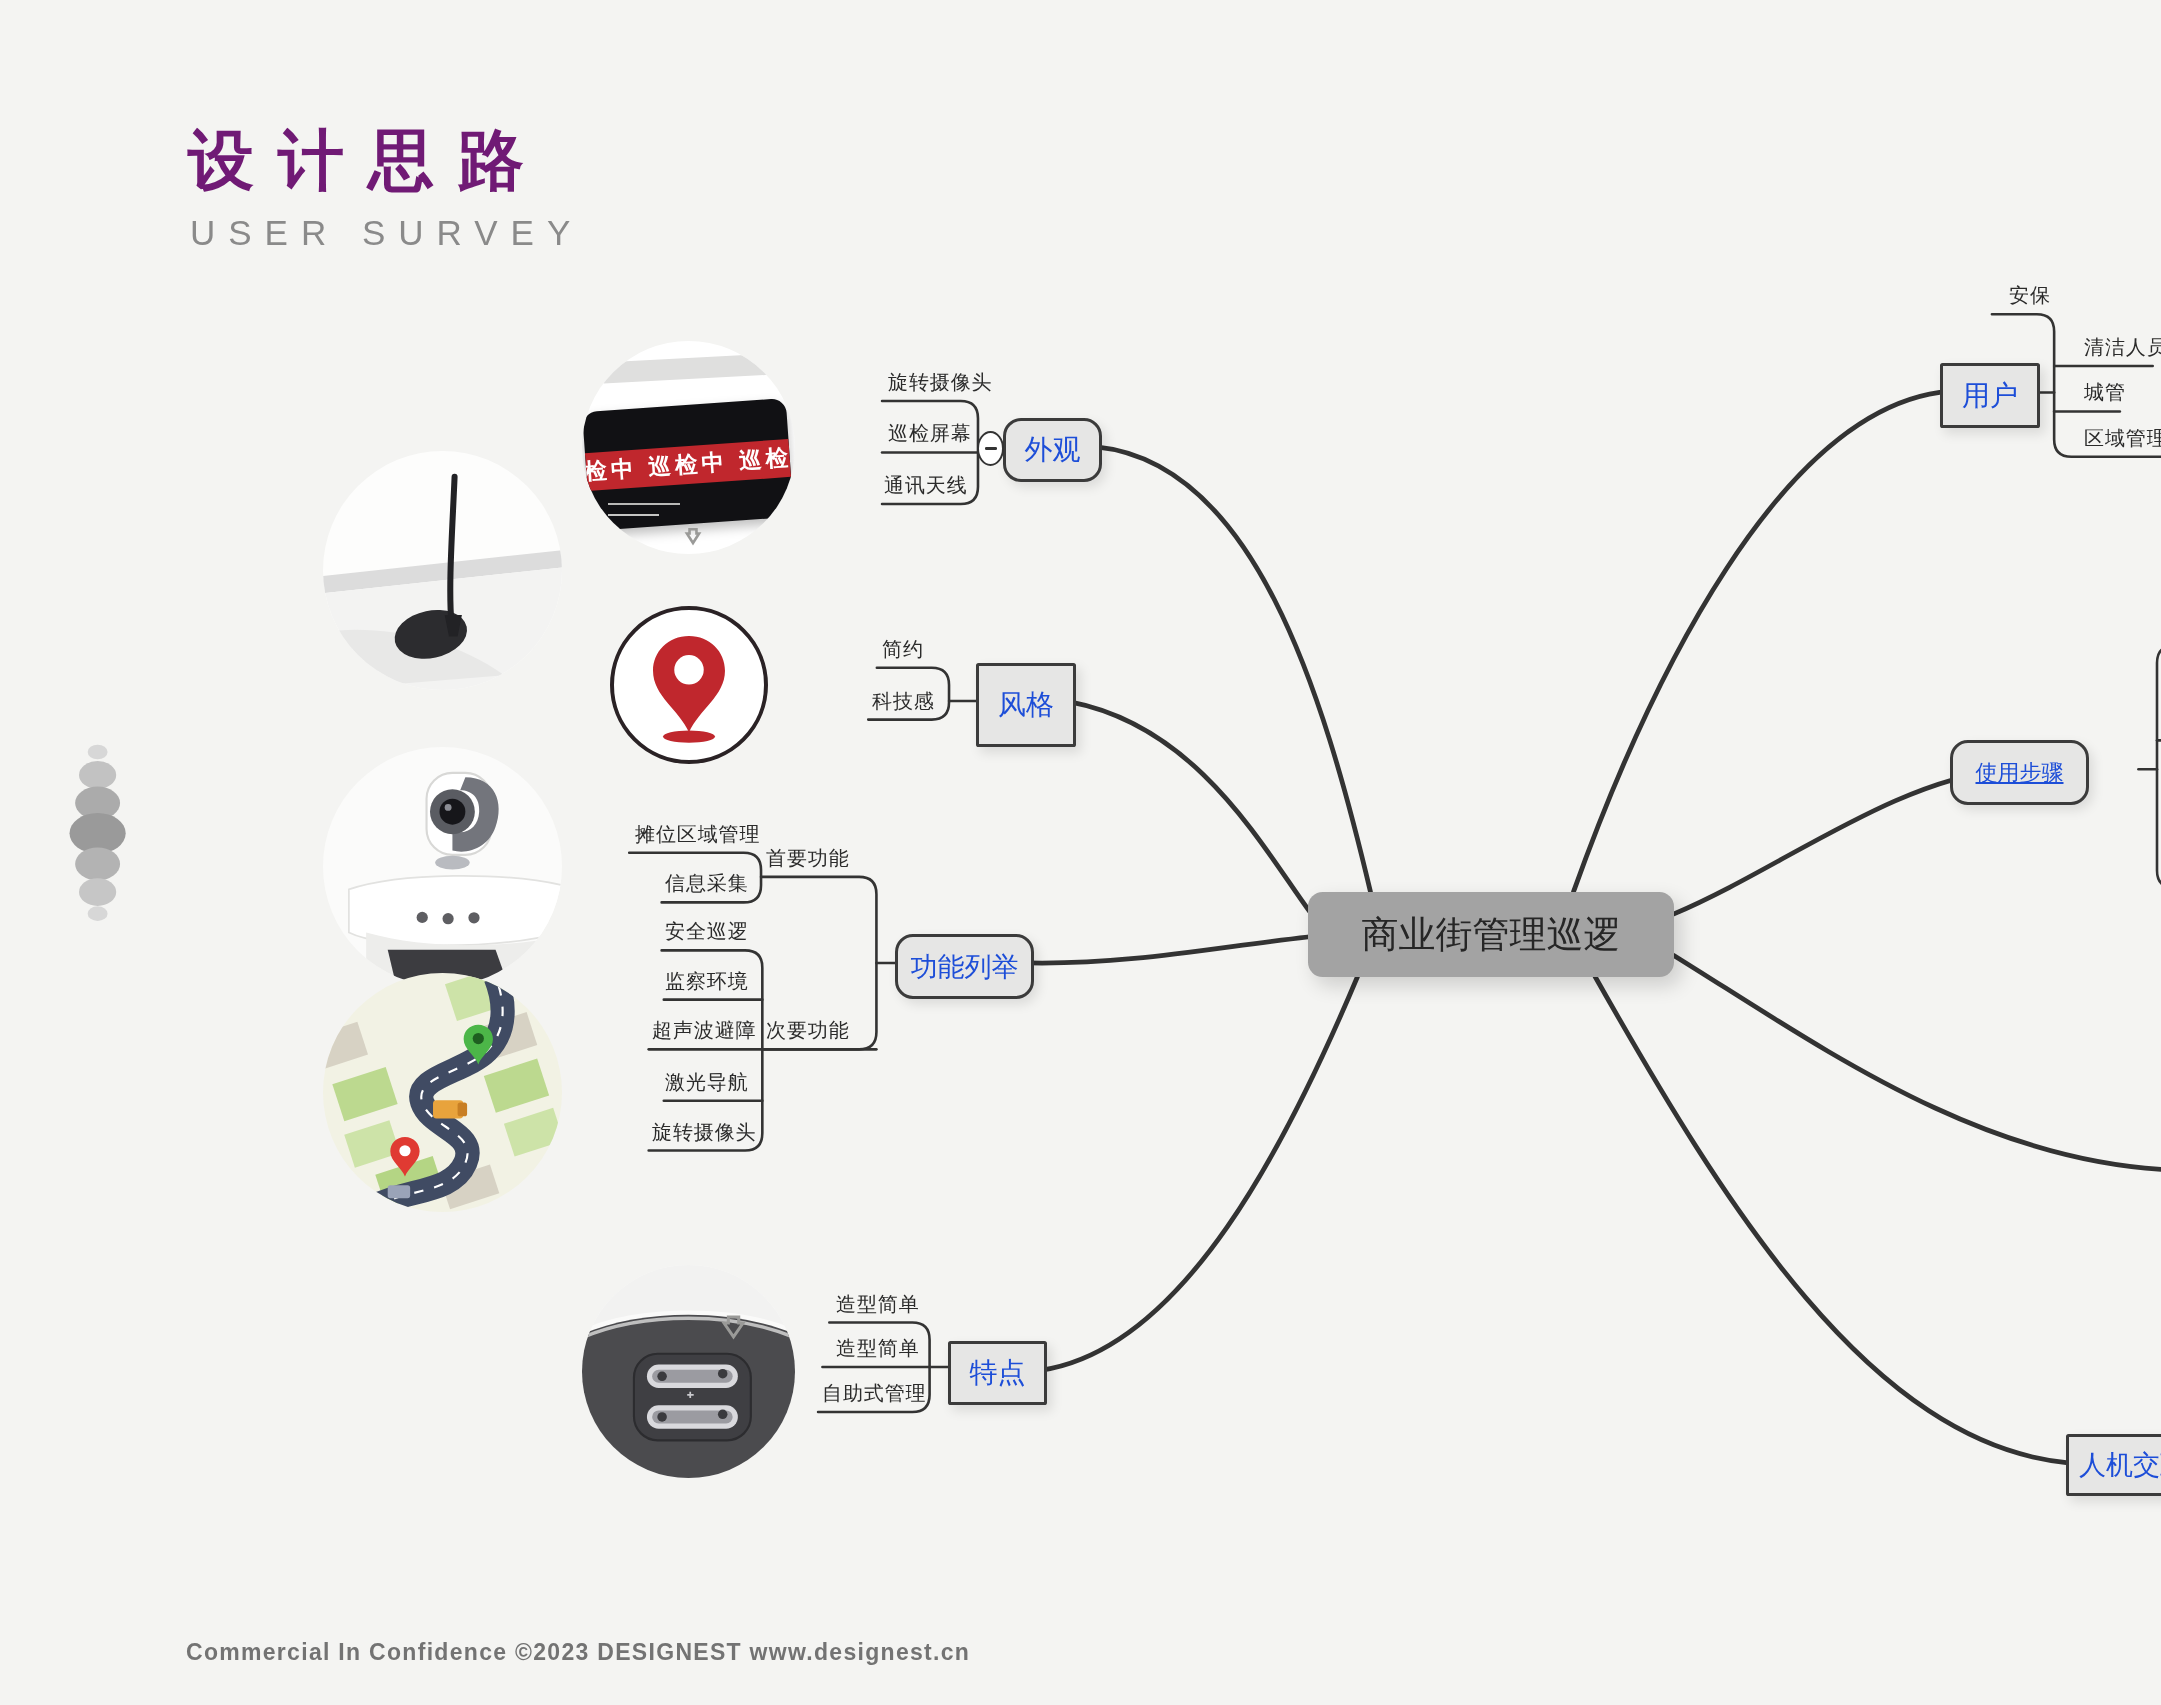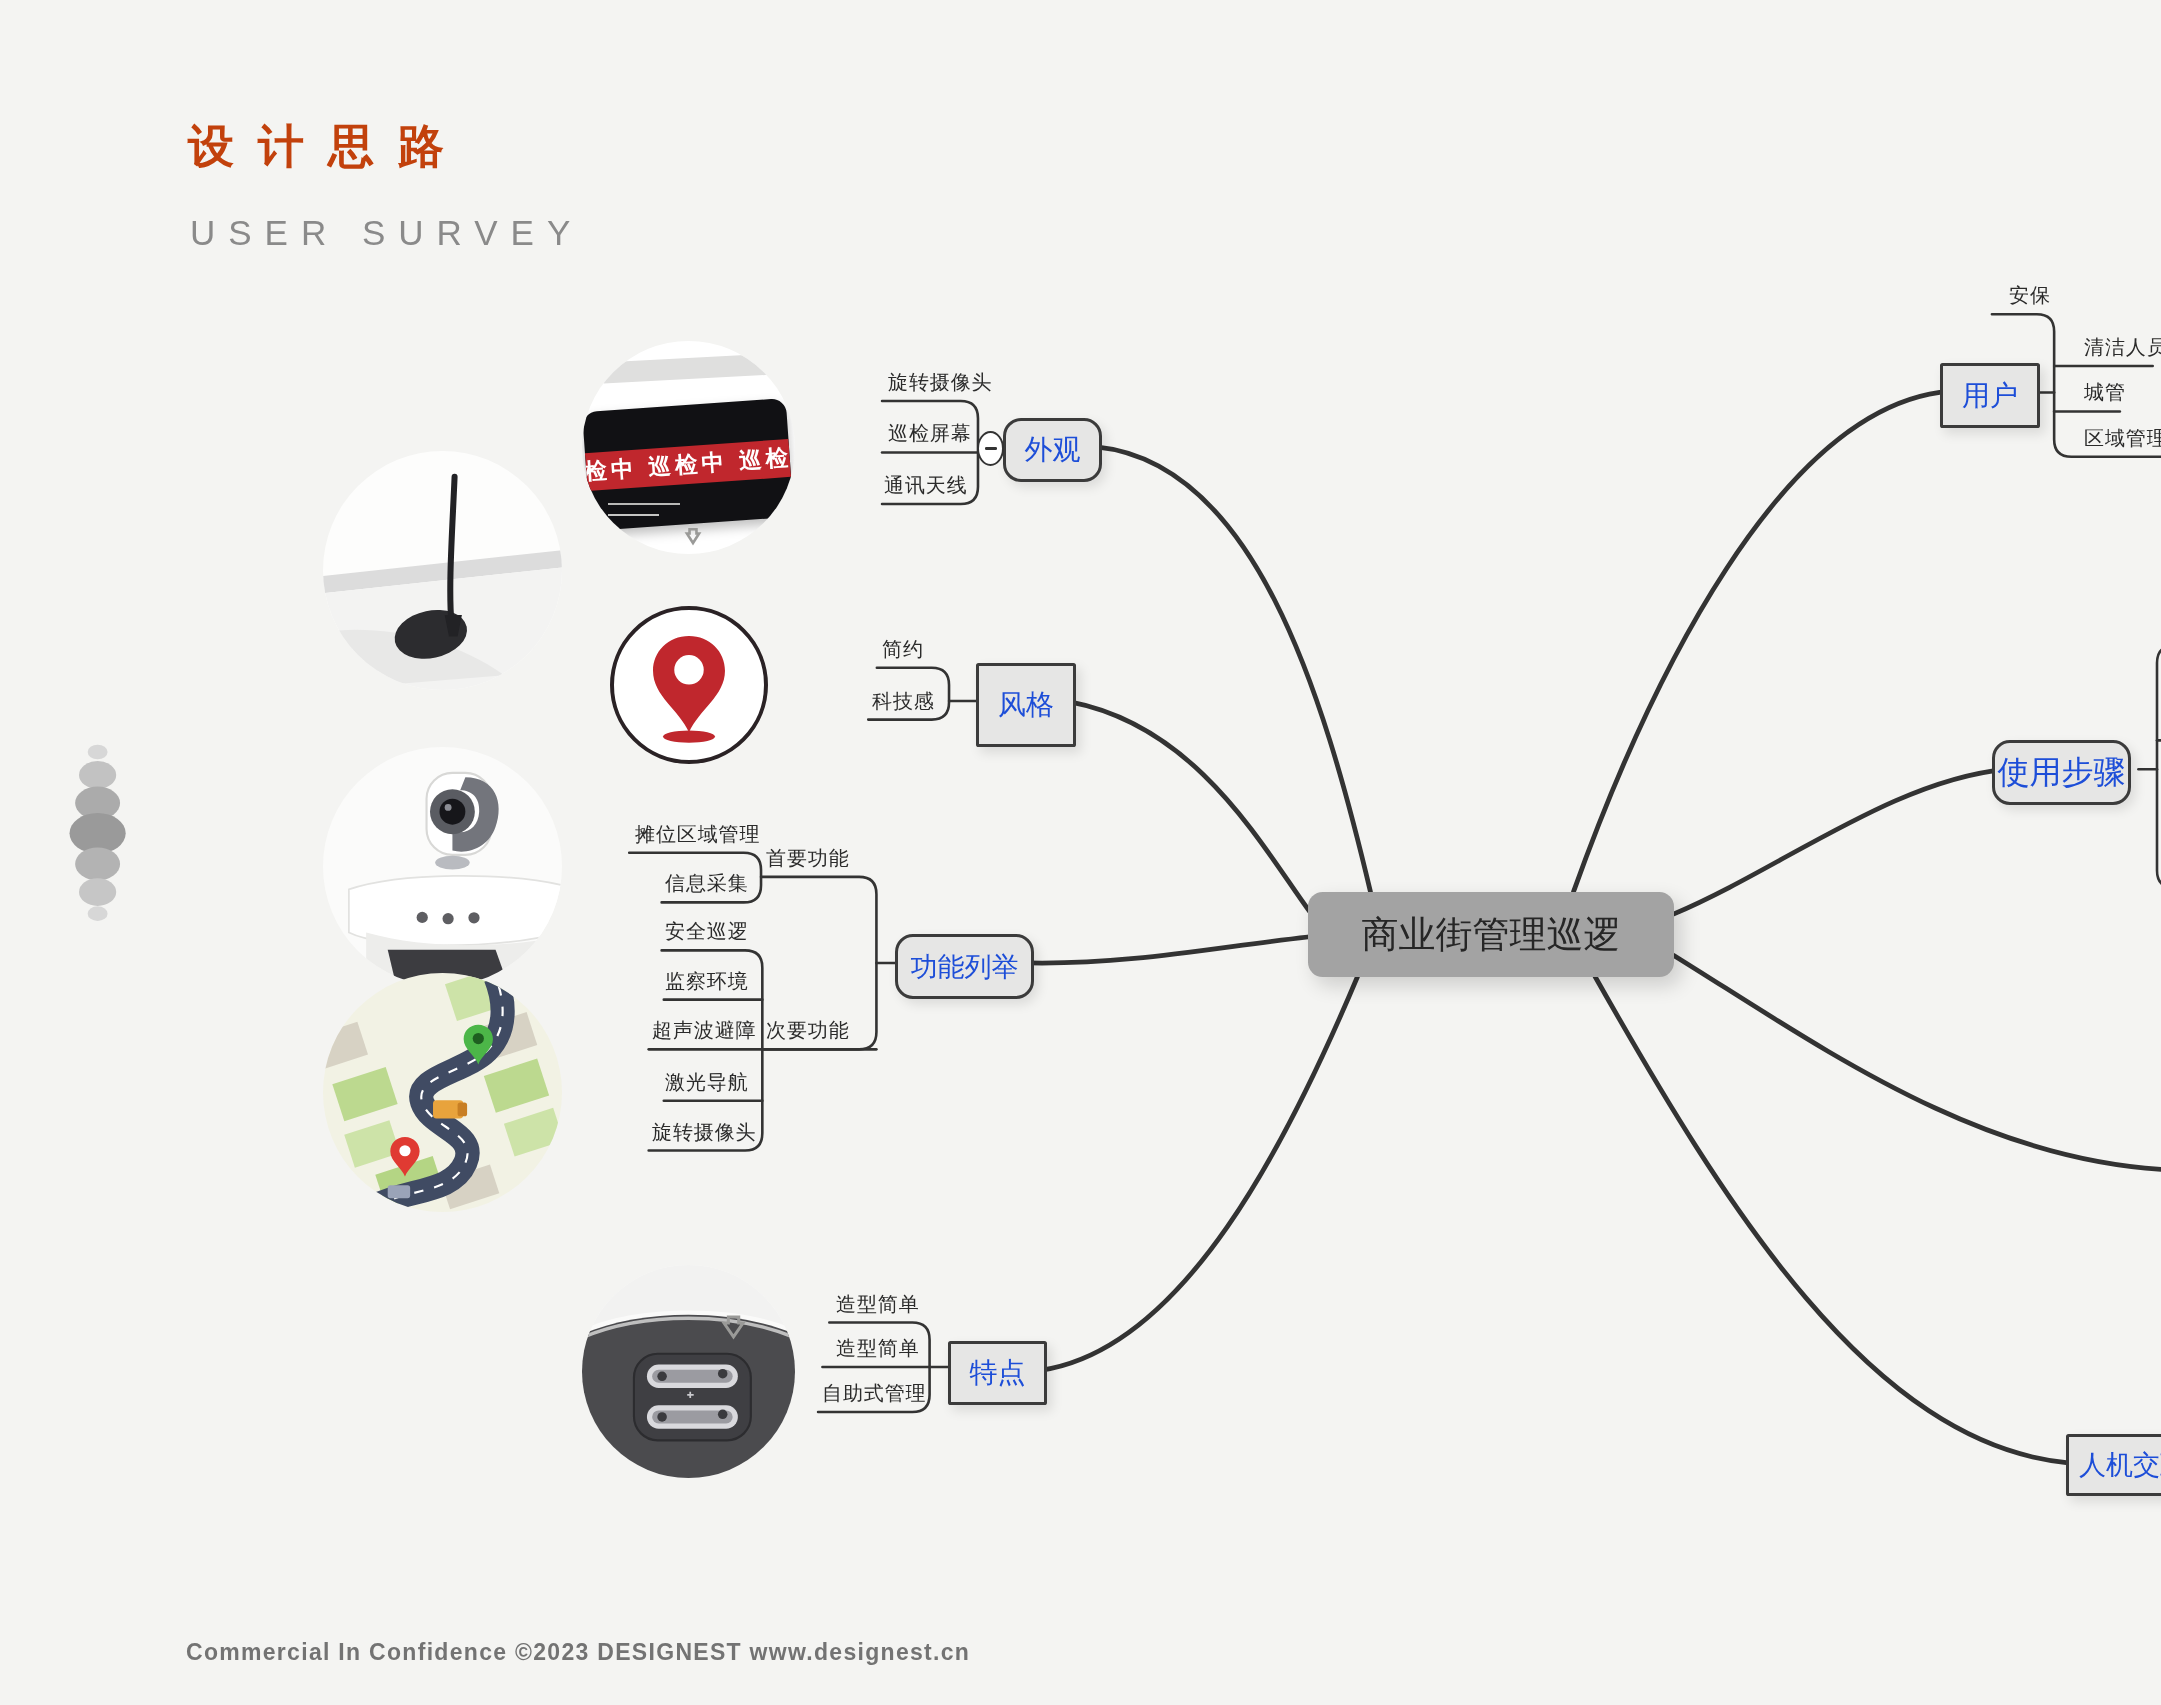--- a/index.html
+++ b/index.html
@@ -1,19 +1,19 @@
 <!DOCTYPE html>
 <html style="font-size:7px"><head>
 <meta charset="utf-8">
 <style>
   html,body{margin:0;padding:0;}
   body{font-family:"Liberation Sans", sans-serif; background:#e9e9e7;}
   .stage{position:relative; width:3033px; height:1705px; background:#f4f4f2; overflow:hidden;}
   svg.links{position:absolute; left:0; top:0; width:3033px; height:1705px;}
-  .hdr-title{position:absolute; left:188px; top:116px; font-size:46px; font-weight:700; letter-spacing:24px; color:#c2410c; white-space:nowrap;}
+  .hdr-title{position:absolute; left:188px; top:116px; font-size:66px; font-weight:700; letter-spacing:24px; color:#701a75; white-space:nowrap;}
   .hdr-sub{position:absolute; left:190px; top:213px; font-size:35px; font-weight:400; letter-spacing:13px; color:#8a8a8a; white-space:nowrap;}
   .node{position:absolute; display:flex; align-items:center; justify-content:center; background:#e6e6e5; border:3px solid #3b3b3b; color:#1d4ed8; box-shadow:4.3px 5.2px 11.2px rgba(0,0,0,.10); white-space:nowrap;}
   .node.round{border-radius:18px;}
   .node.sq{border-radius:2.6px;}
   .root{position:absolute; left:1308px; top:892px; width:366px; height:85px; background:#a3a3a3; border-radius:14.7px; display:flex; align-items:center; justify-content:center; font-size:37px; color:#262626; box-shadow:7px 8.6px 20px rgba(0,0,0,.16); white-space:nowrap;}
   .leaf{position:absolute; font-size:20px; line-height:1.15; color:#2b2b2b; white-space:nowrap; letter-spacing:0.9px;}
   .minus{position:absolute; width:23px; height:31px; background:#ffffff; border:2.6px solid #333; border-radius:50%; display:flex; align-items:center; justify-content:center;}
   .minus span{display:block; width:12px; height:2.6px; background:#333; border-radius:1.3px;}
   .circle-img{position:absolute; border-radius:50%; overflow:hidden;}
   .ftr-left{position:absolute; left:186px; top:1639px; font-size:23px; font-weight:700; letter-spacing:1.3px; color:#737373; white-space:nowrap;}
@@ -105,21 +105,21 @@
   <div class="hdr-title">设计思路</div>
   <div class="hdr-sub">USER SURVEY</div>
 
   <div class="root">商业街管理巡逻</div>
 
   <div class="node round" style="left:1003px; top:418px; width:93px; height:58px; font-size:28px;">外观</div>
   <div class="node sq" style="left:976px; top:663px; width:94px; height:78px; font-size:28px;">风格</div>
   <div class="node round" style="left:895px; top:934px; width:133px; height:59px; font-size:27px;">功能列举</div>
   <div class="node sq" style="left:948px; top:1341px; width:93px; height:58px; font-size:28px;">特点</div>
   <div class="node sq" style="left:1940px; top:363px; width:94px; height:59px; font-size:28px;">用户</div>
-  <div class="node round" style="left:1992px; top:740px; width:133px; height:59px; font-size:32px;">使用步骤</div>
+  <div class="node round" style="left:1950px; top:740px; width:133px; height:59px; font-size:22px;text-decoration:underline;">使用步骤</div>
 
   <div class="node sq" style="left:2066px; top:1434px; width:128px; height:56px; font-size:27px;">人机交互</div>
 
   <div class="minus" style="left:977px; top:431px;">
       <span></span>
     </div>
 
   <div class="leaf" style="left:888px; top:371px;">旋转摄像头</div>
   <div class="leaf" style="left:888px; top:422px;">巡检屏幕</div>
   <div class="leaf" style="left:884px; top:474px;">通讯天线</div>

